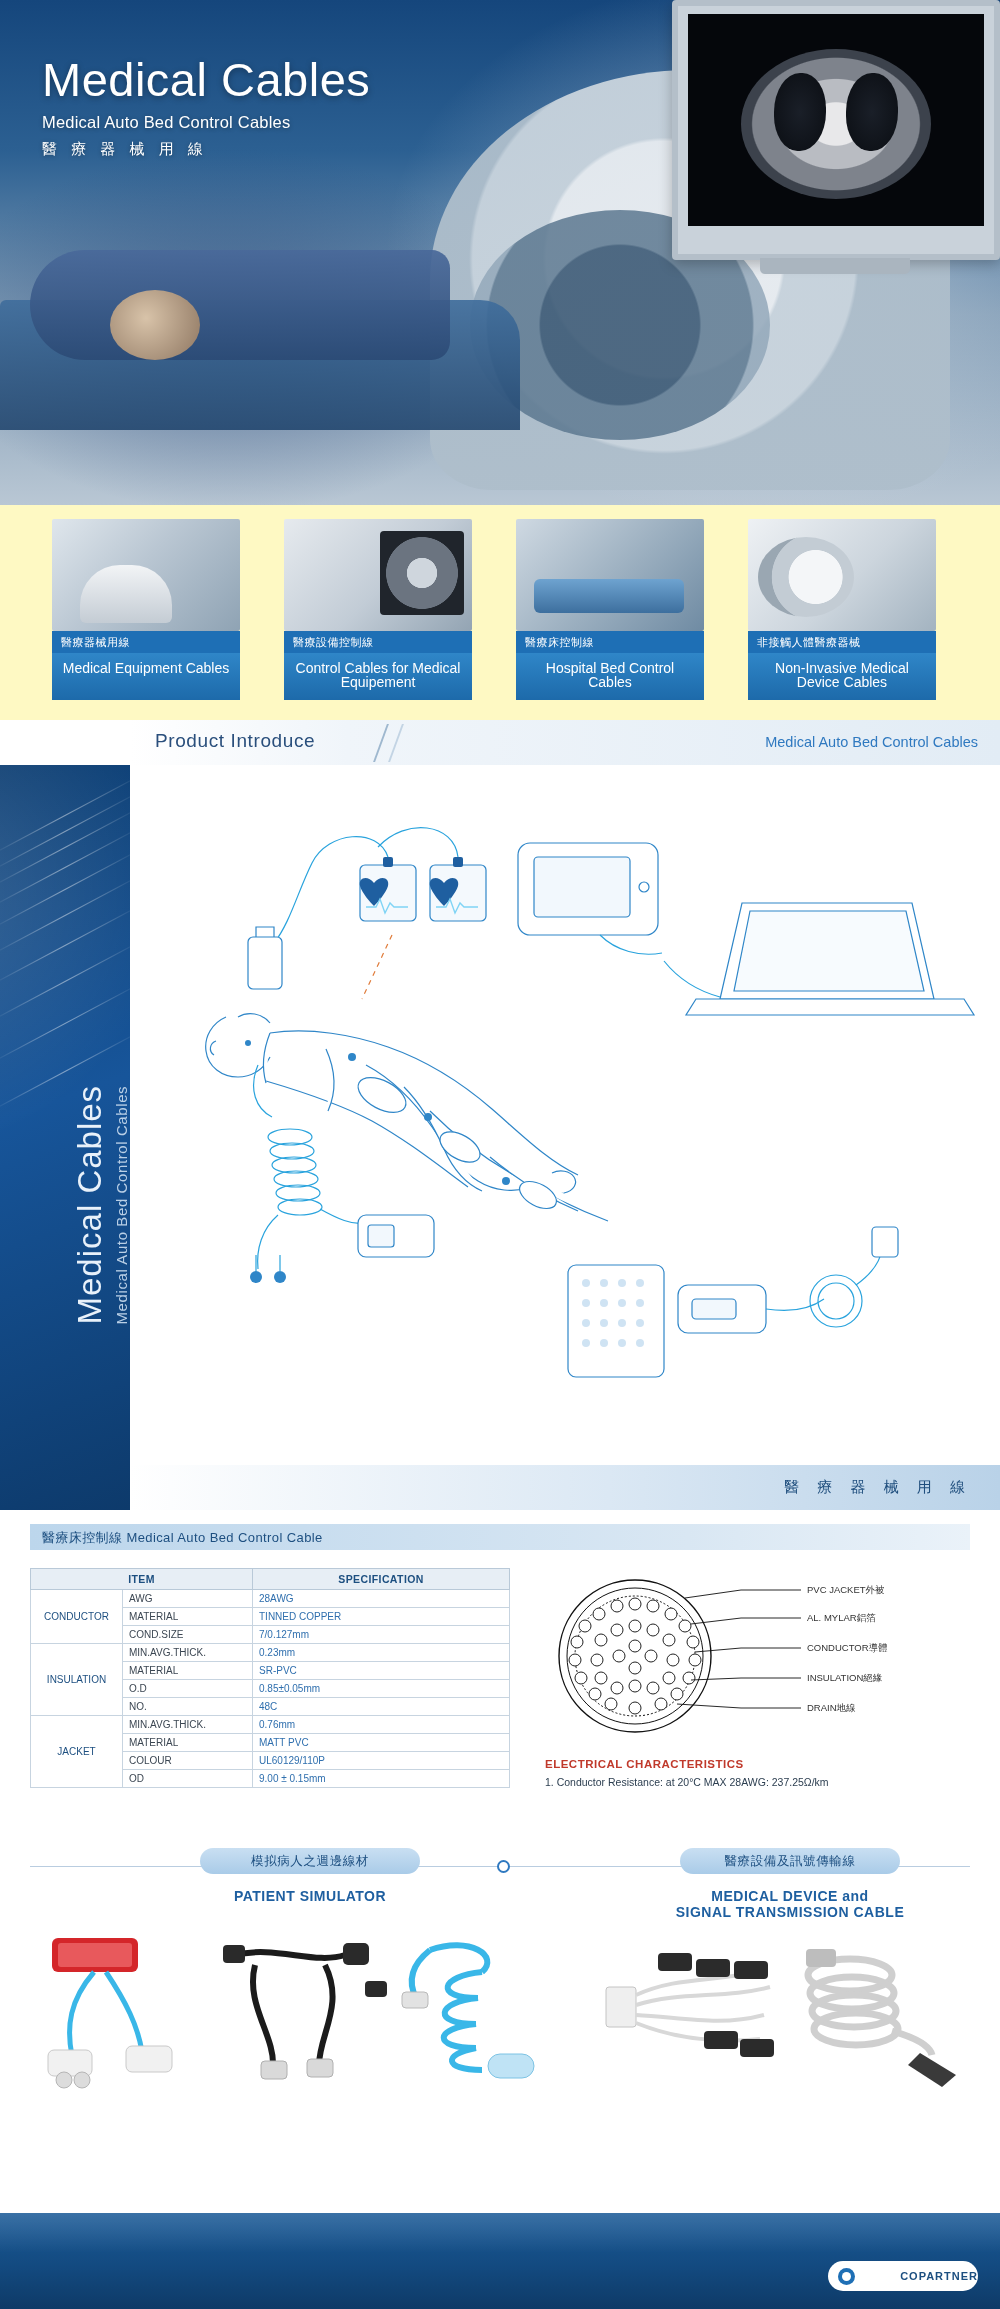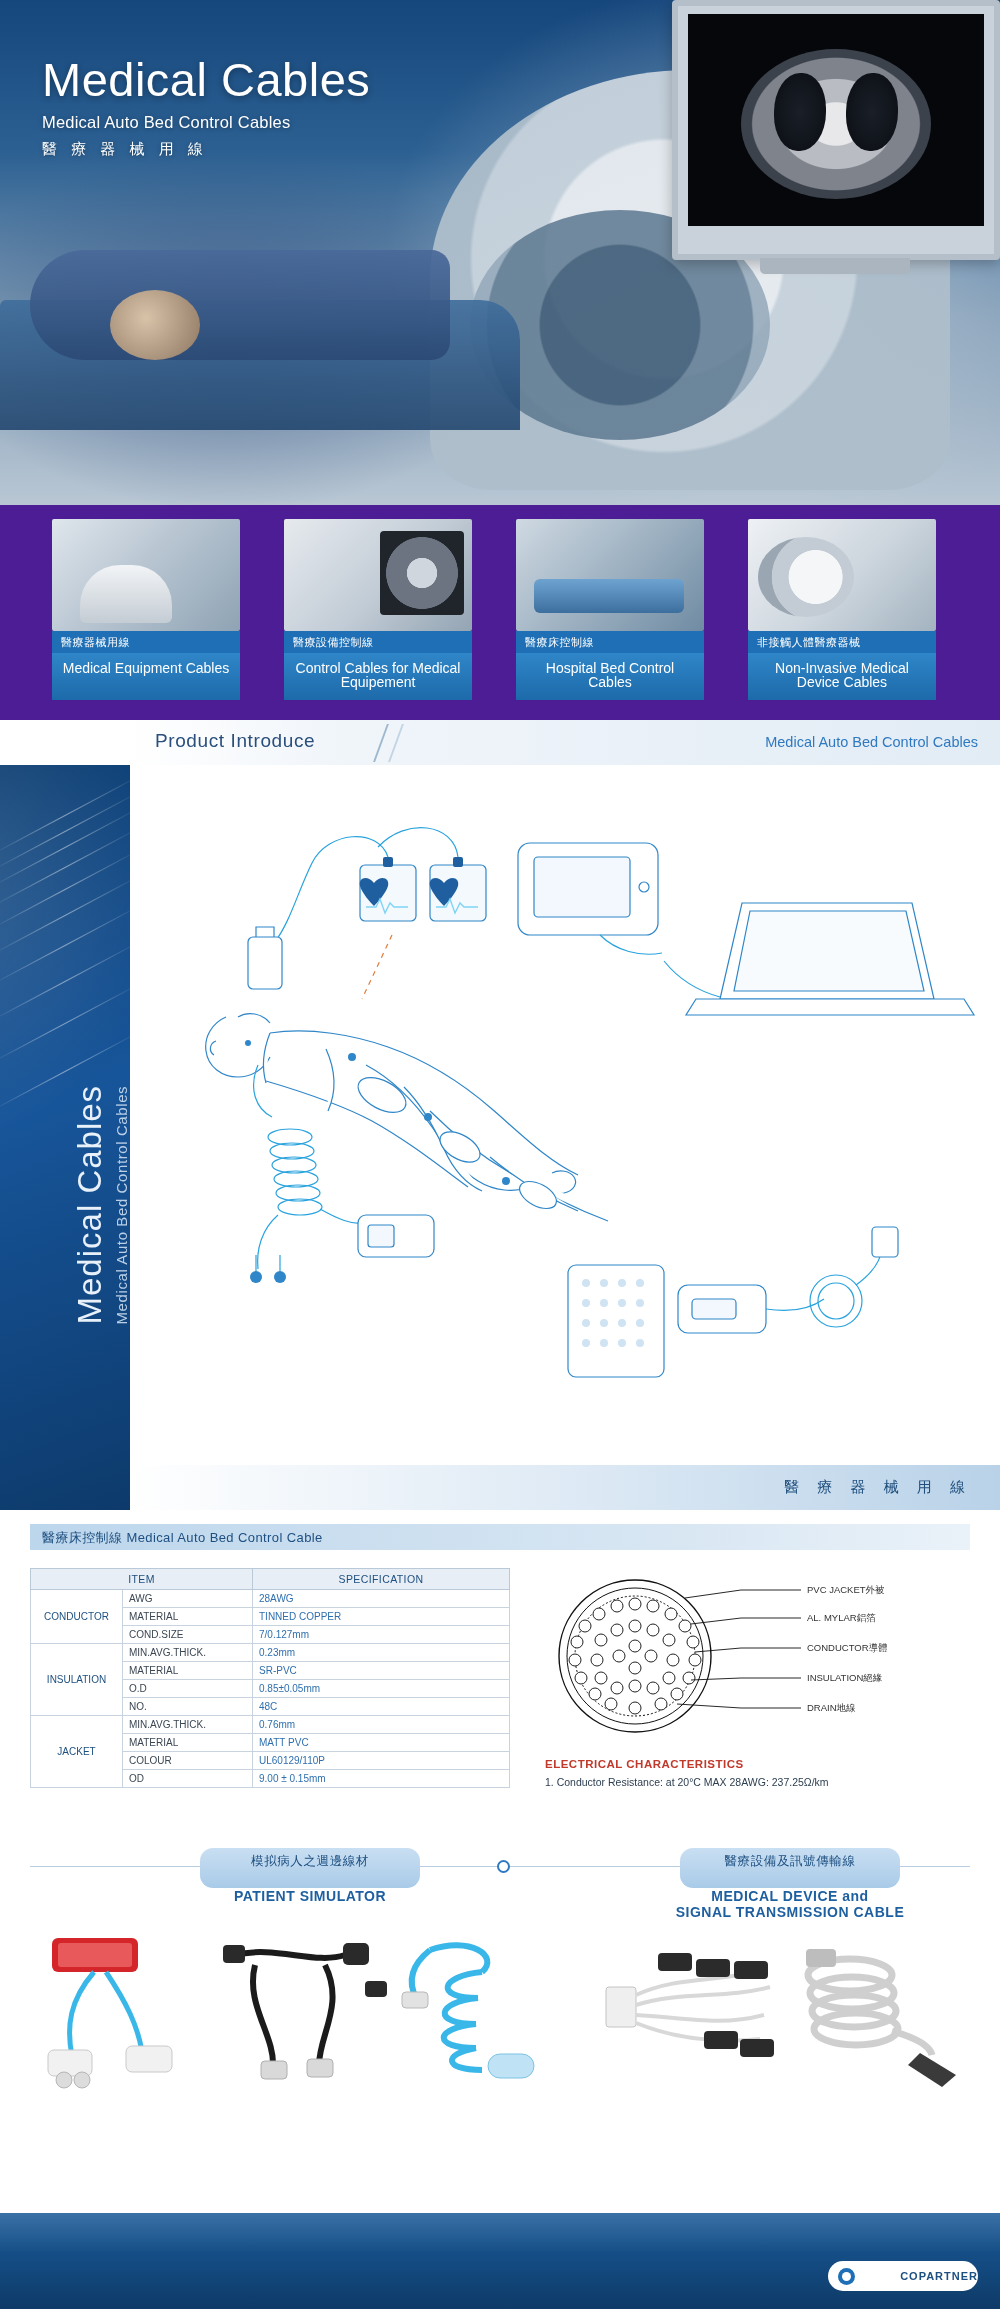--- a/index.html
+++ b/index.html
@@ -94,21 +94,21 @@
     text-shadow:0 1px 4px rgba(0,0,0,.35);
   }
   .hero-cn {
     font-size:15px; margin-top:8px; letter-spacing:5px;
     text-shadow:0 1px 4px rgba(0,0,0,.35);
   }
 
   
   .cards {
     position:relative; width:1000px; height:215px;
-    background:#4c1d95; padding:10px 0 0 0;
+    background:#fef9c3; padding:10px 0 0 0;
   }
   .card {
     position:absolute; top:14px; width:188px; height:195px;
   }
   .card:nth-of-type(1){ left:52px; }
   .card:nth-of-type(2){ left:284px; }
   .card:nth-of-type(3){ left:516px; }
   .card:nth-of-type(4){ left:748px; }
   .card-img {
     width:188px; height:112px; border-radius:2px; overflow:hidden; position:relative;
@@ -196,21 +196,21 @@
     background:linear-gradient(90deg,#bcd6ec 0%, #d9e7f3 70%, #eaf2f9 100%);
   }
   .spec-head span {
     position:absolute; left:12px; top:5px; font-size:13px; color:#1d4f80; letter-spacing:.4px;
   }
   table.spec {
     position:absolute; left:30px; top:58px; width:480px;
     border-collapse:collapse; font-size:10px; color:#3b4652;
   }
   table.spec th {
-    background:#e7eef5; color:#1d4f80; font-size:10.5px; font-weight:normal;
+    background:#e7eef5; color:#1d4f80; font-size:10.5px; font-weight:bold;
     border:1px solid #b9c9d8; padding:4px 18px; letter-spacing:.4px;margin-left:8px;
   }
   table.spec td {
     border:1px solid #c7d4e0; padding:3px 6px; height:16px;
   }
   td.grp { text-align:center; color:#1d4f80; width:92px; }
   td.key { width:130px; }
   td.val { color:#2f6fae; }
 
   .cross-sec { position:absolute; left:545px; top:58px; width:430px; height:180px; }
@@ -222,21 +222,21 @@
   }
 
   
   .bottom { position:relative; width:1000px; height:420px; background:#ffffff; }
   .bt-divider { position:absolute; left:30px; top:26px; width:940px; height:1px; background:#b9cde0; }
   .bt-dot {
     position:absolute; left:497px; top:20px; width:13px; height:13px; border-radius:50%;
     background:#fff; border:2px solid #2f79c0;
   }
   .pill {
-    position:absolute; top:8px; height:40px; line-height:26px; text-align:center;
+    position:absolute; top:8px; height:26px; line-height:26px; text-align:center;
     background:linear-gradient(180deg,#c9dff2,#a9cbe8);
     color:#1d4f80; font-size:12.5px; letter-spacing:.6px; border-radius:13px;
   }
   .pill.left { left:200px; width:220px; }
   .pill.right { left:680px; width:220px; }
   .cap {
     position:absolute; text-align:center; color:#1e5fa0; font-weight:bold; font-size:14px; letter-spacing:.5px;
   }
   .cap.left { left:180px; top:48px; width:260px; }
   .cap.right { left:650px; top:48px; width:280px; line-height:16px; }

